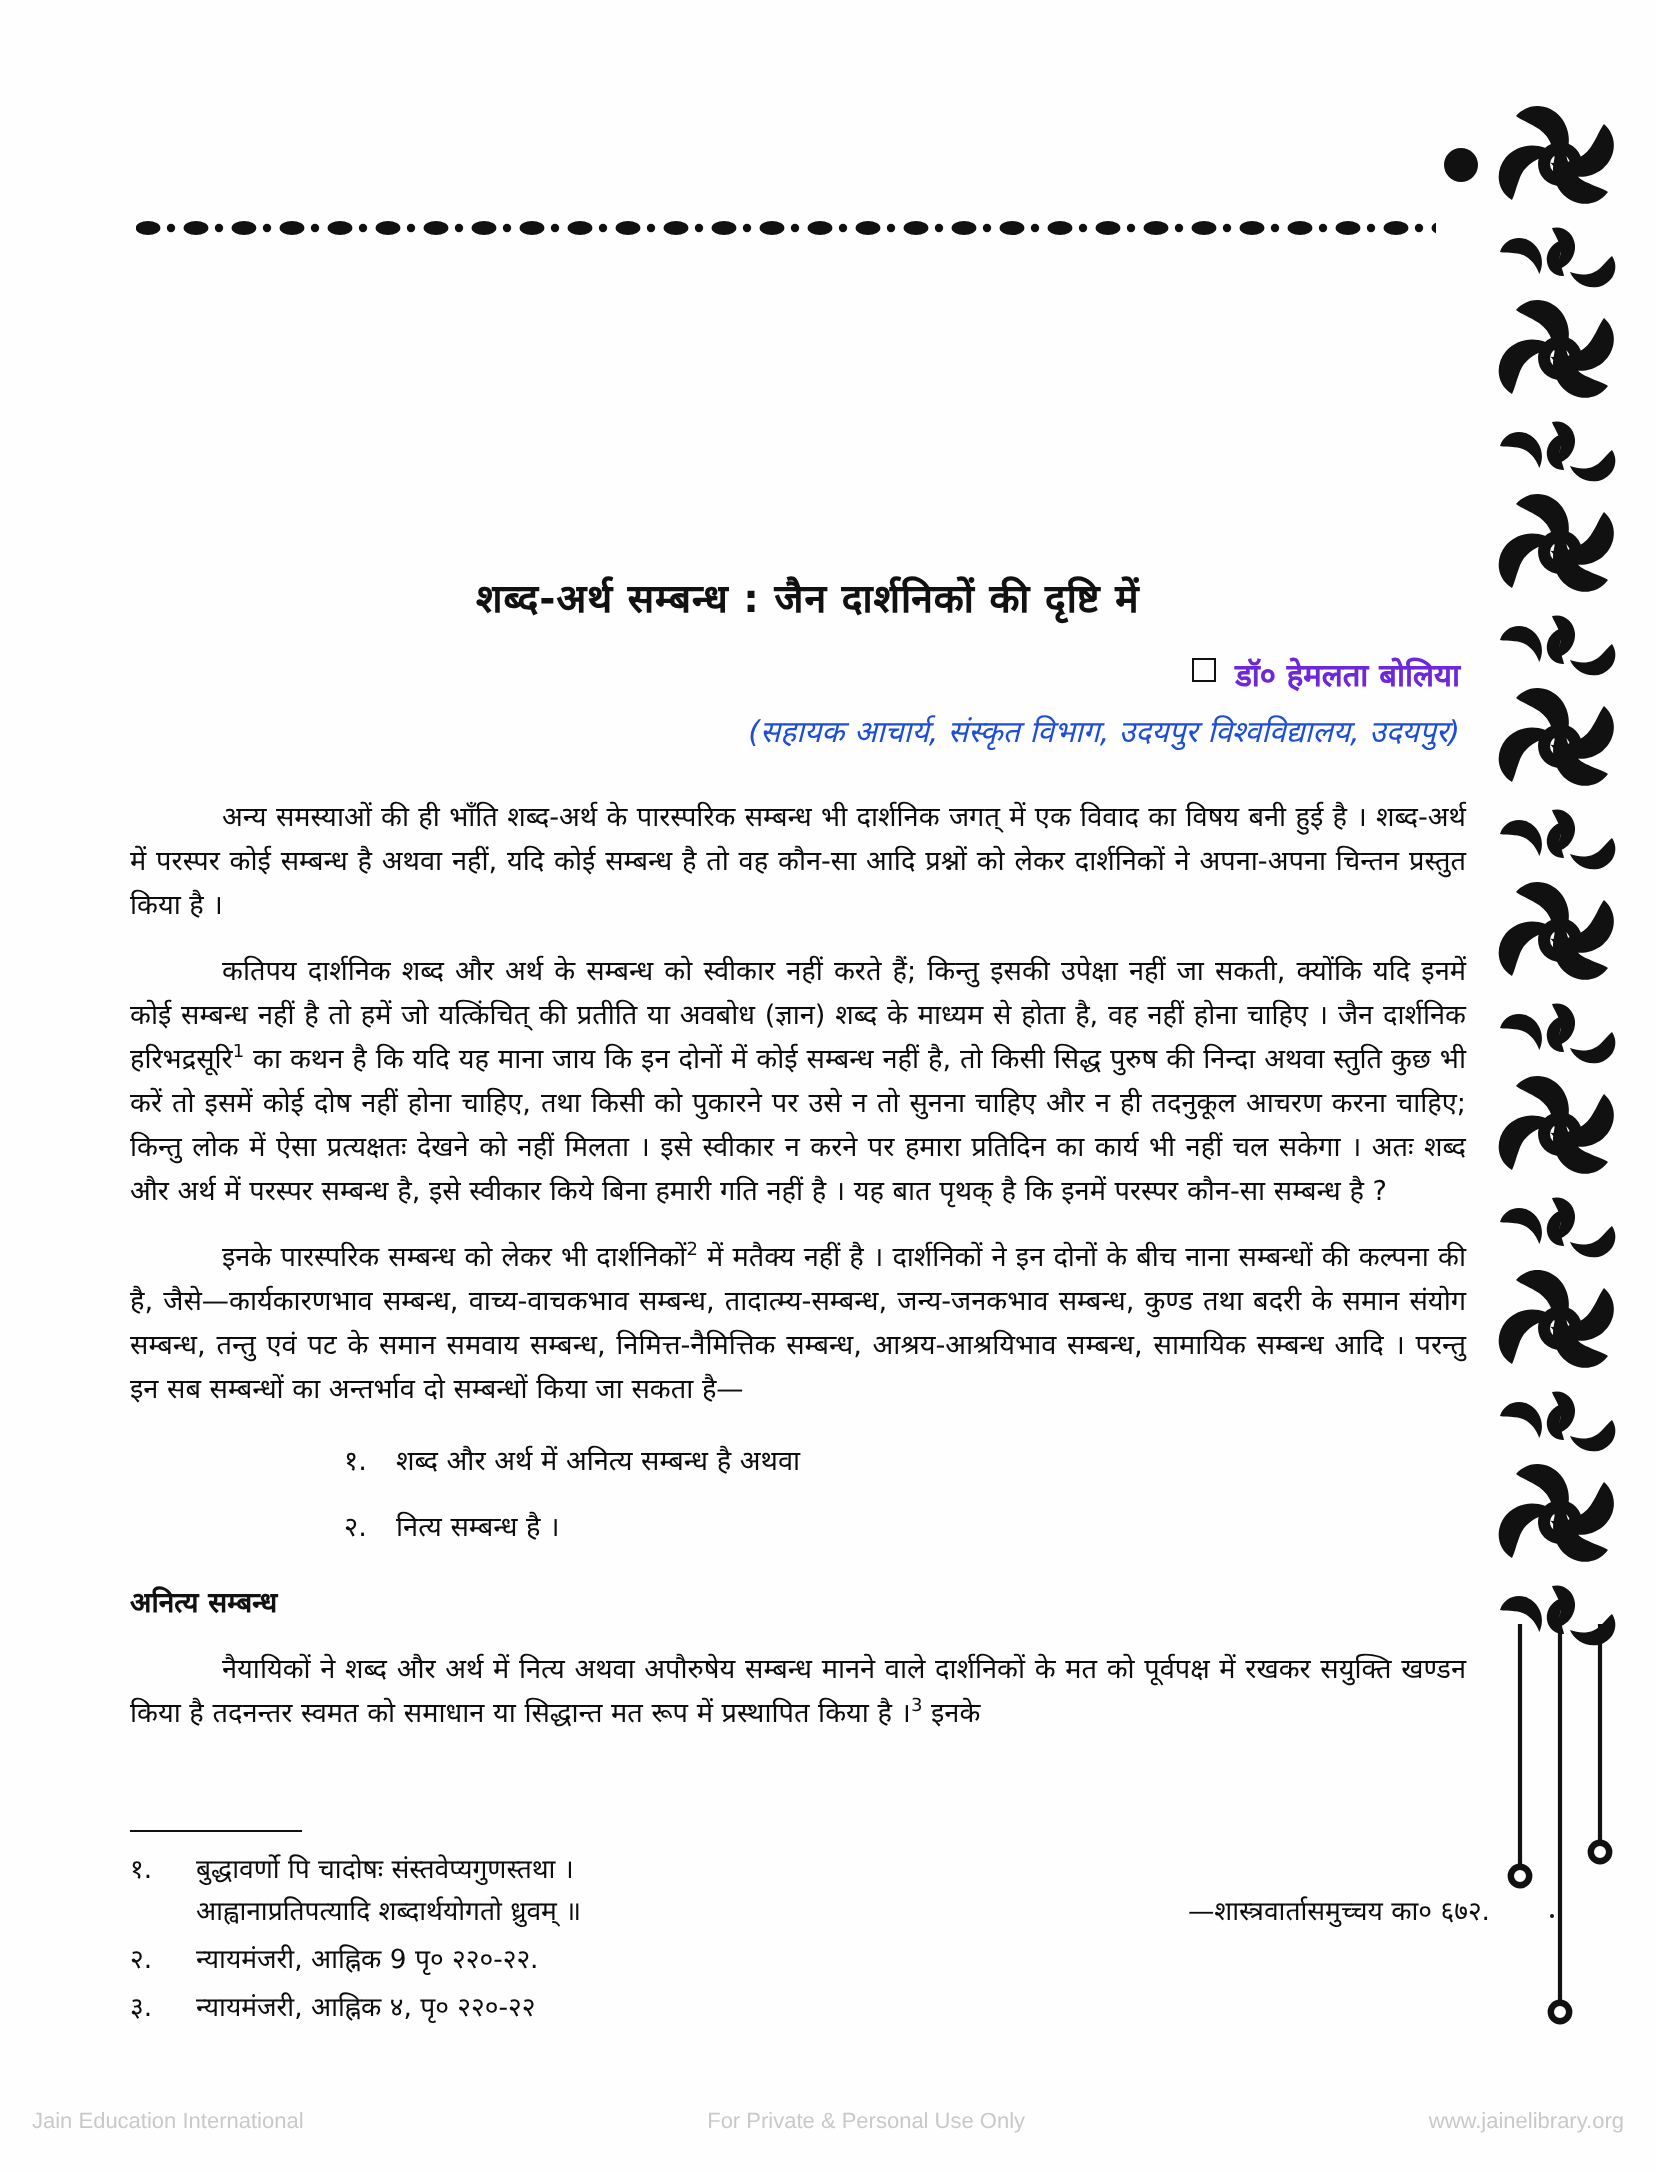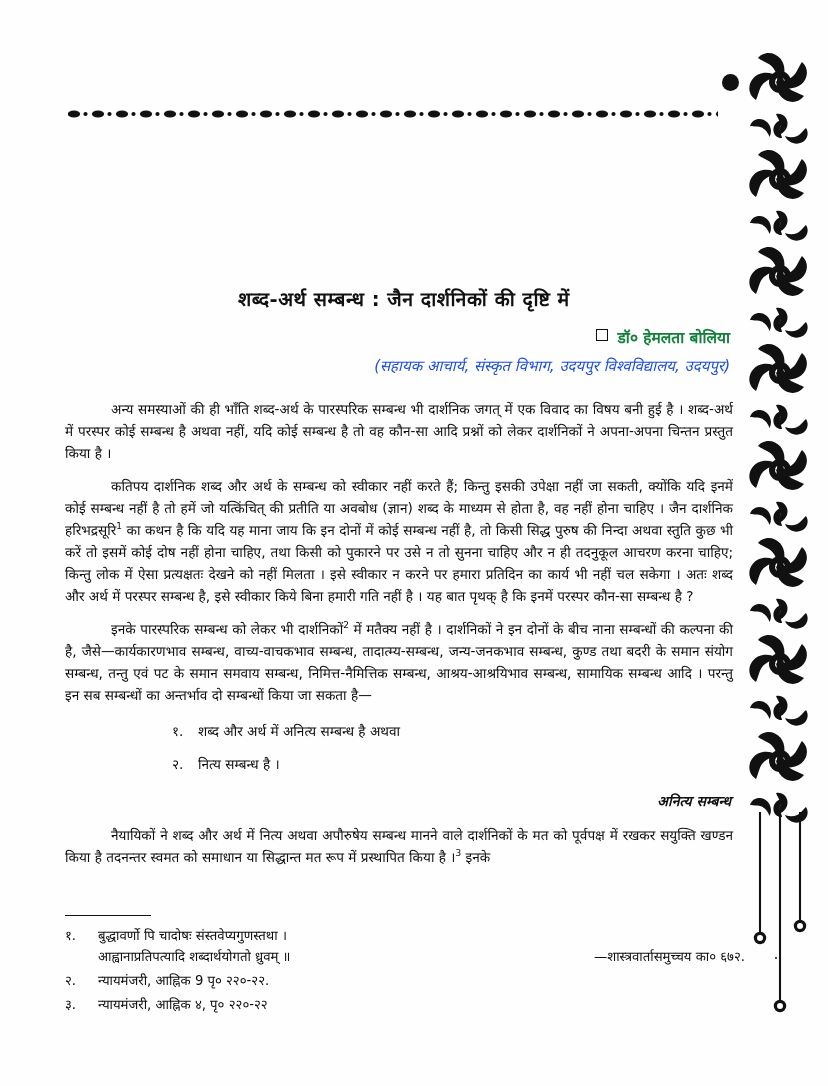--- a/index.html
+++ b/index.html
@@ -64,21 +64,21 @@
     color: #111;
   }
   .author-line {
     position: absolute;
     left: 238px;
     top: 326px;
     width: 492px;
     text-align: right;
     font-size: 15.5px;
     font-weight: bold;
-    color: #15803d;
+    color: #6d28d9;
   }
   .author-bullet {
     display: inline-block;
     width: 10px;
     height: 10px;
     border: 1.6px solid #111;
     margin-right: 10px;
     position: relative;
     top: -2px;
   }
@@ -126,27 +126,26 @@
     margin-bottom: 11px;
     color: #0d0d0d;
     margin-left: 32px;
   }
   .enum-num {
     display: inline-block;
     min-width: 26px;
   }
 
   .subhead {
-    text-align: right;
+    text-align: left;
     font-size: 14px;
     font-weight: bold;
     margin: 16px 0 14px 0;
     padding-right: 2px;
     color: #111;
-    font-style: italic;
   }
 
   
   #fn-rule {
     position: absolute;
     left: 65px;
     top: 915px;
     width: 86px;
     height: 0;
     border-top: 1.6px solid #111;
@@ -417,14 +416,19 @@
       <span class="fn-num">२.</span>
       <span>न्यायमंजरी, आह्निक 9 पृ० २२०-२२.</span>
     </div>
 
     <div class="fn">
       <span class="fn-num">३.</span>
       <span>न्यायमंजरी, आह्निक ४, पृ० २२०-२२</span>
     </div>
   </div>
 
+  <div id="footer">
+    <span>Jain Education International</span>
+    <span>For Private &amp; Personal Use Only</span>
+    <span>www.jainelibrary.org</span>
+  </div>
 
 </div>
 
 </body></html>

